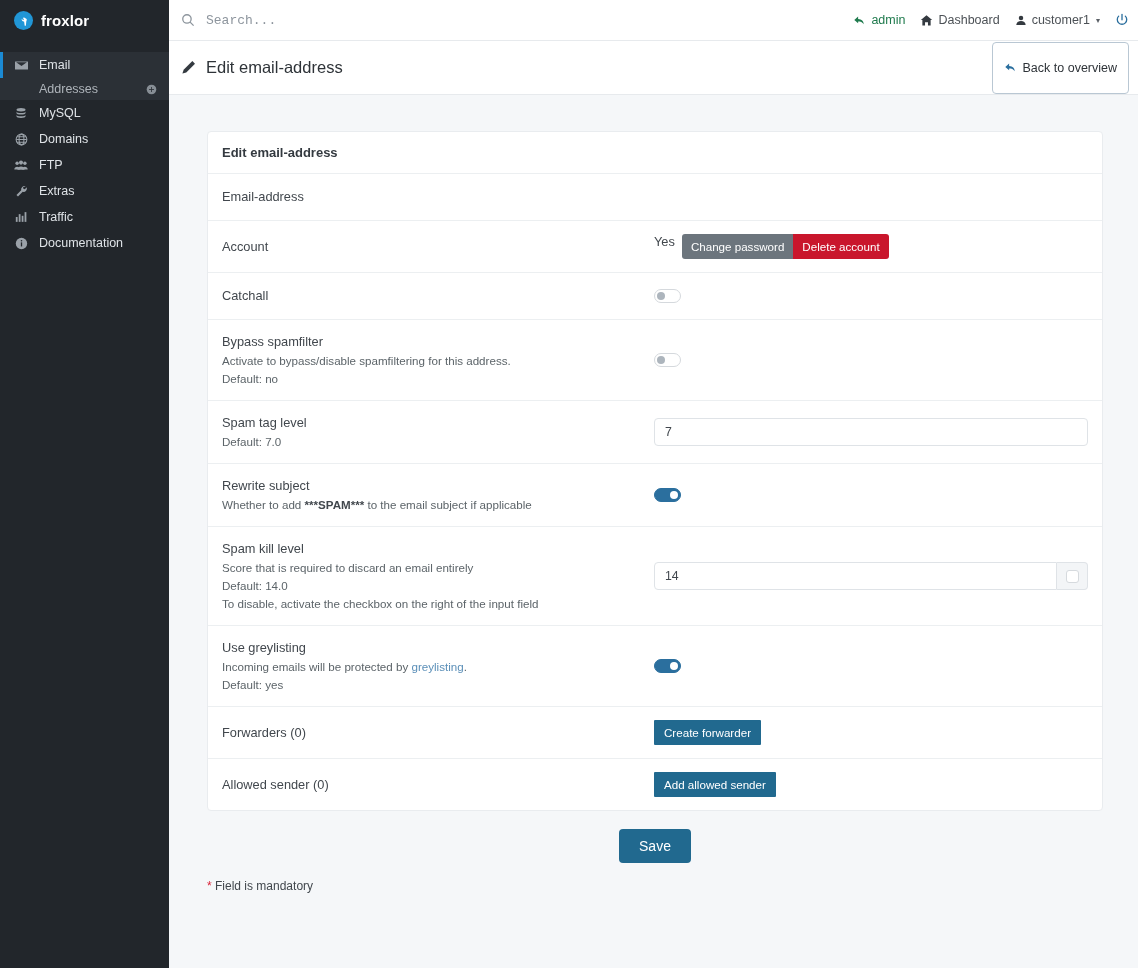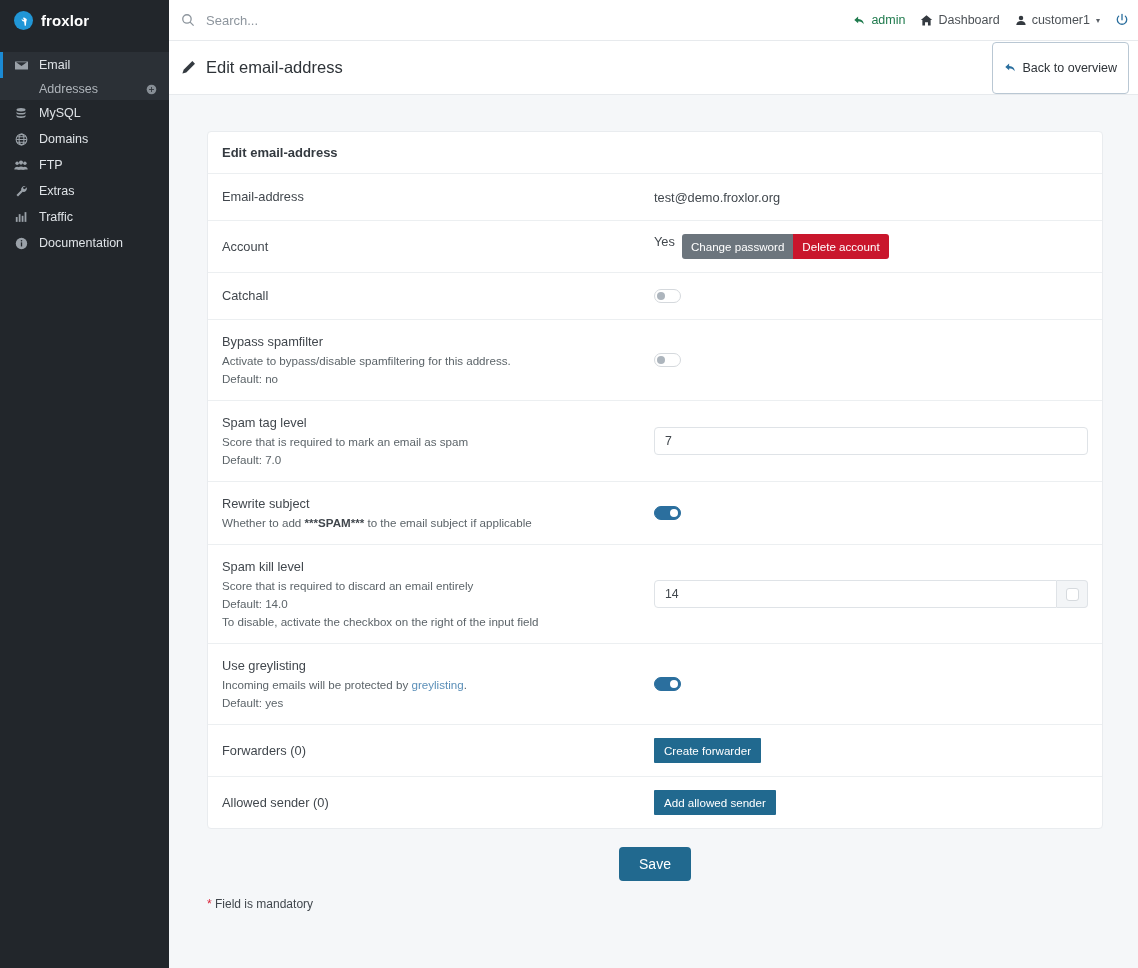--- a/index.html
+++ b/index.html
@@ -75,21 +75,21 @@
   .topbar {
     height: 41px; background: #ffffff;
     border-bottom: 1px solid #e7eaed;
     display: flex; align-items: center;
     padding: 0 14px 0 12px;
   }
   .search-wrap { display: flex; align-items: center; gap: 9px; flex: 1; }
   .search-ico { color: #8d959d; display: flex; }
   .search-input {
     border: none; outline: none; background: transparent;
-    font-family: Liberation Sans, sans-serif;
+    font-family: Liberation Mono, monospace;
     font-size: 13px; color: #55595e; width: 240px;
   }
   .search-input::placeholder { color: #8d959d; }
   .topnav { display: flex; align-items: center; gap: 15px; }
   .topnav-item {
     display: flex; align-items: center; gap: 5px;
     font-size: 12.5px; color: #4c5156; cursor: pointer;
     white-space: nowrap;
   }
   .topnav-item.admin { color: #1f7a4d; }
@@ -384,23 +384,20 @@
 
     <main class="content">
 
       <section class="card">
         <div class="card-head">Edit email-address</div>
 
         <div class="row">
           <div class="row-label">
             <div class="lbl-title">Email-address</div>
           </div>
-          <div class="row-value">
-            <span class="val-text">test@demo.froxlor.org</span>
-          </div>
         </div>
 
         <div class="row">
           <div class="row-label">
             <div class="lbl-title">Account</div>
           </div>
           <div class="row-value">
             <div class="stack">
               <span class="val-text">Yes</span>
               <div class="btn-group">
@@ -427,21 +424,20 @@
             <div class="lbl-desc">Default: no</div>
           </div>
           <div class="row-value">
             <div class="toggle off"></div>
           </div>
         </div>
 
         <div class="row">
           <div class="row-label">
             <div class="lbl-title">Spam tag level</div>
-            <div class="lbl-desc">Score that is required to mark an email as spam</div>
             <div class="lbl-desc">Default: 7.0</div>
           </div>
           <div class="row-value">
             <input class="inp" type="text" value="7" style="">
           </div>
         </div>
 
         <div class="row">
           <div class="row-label">
             <div class="lbl-title">Rewrite subject</div>

